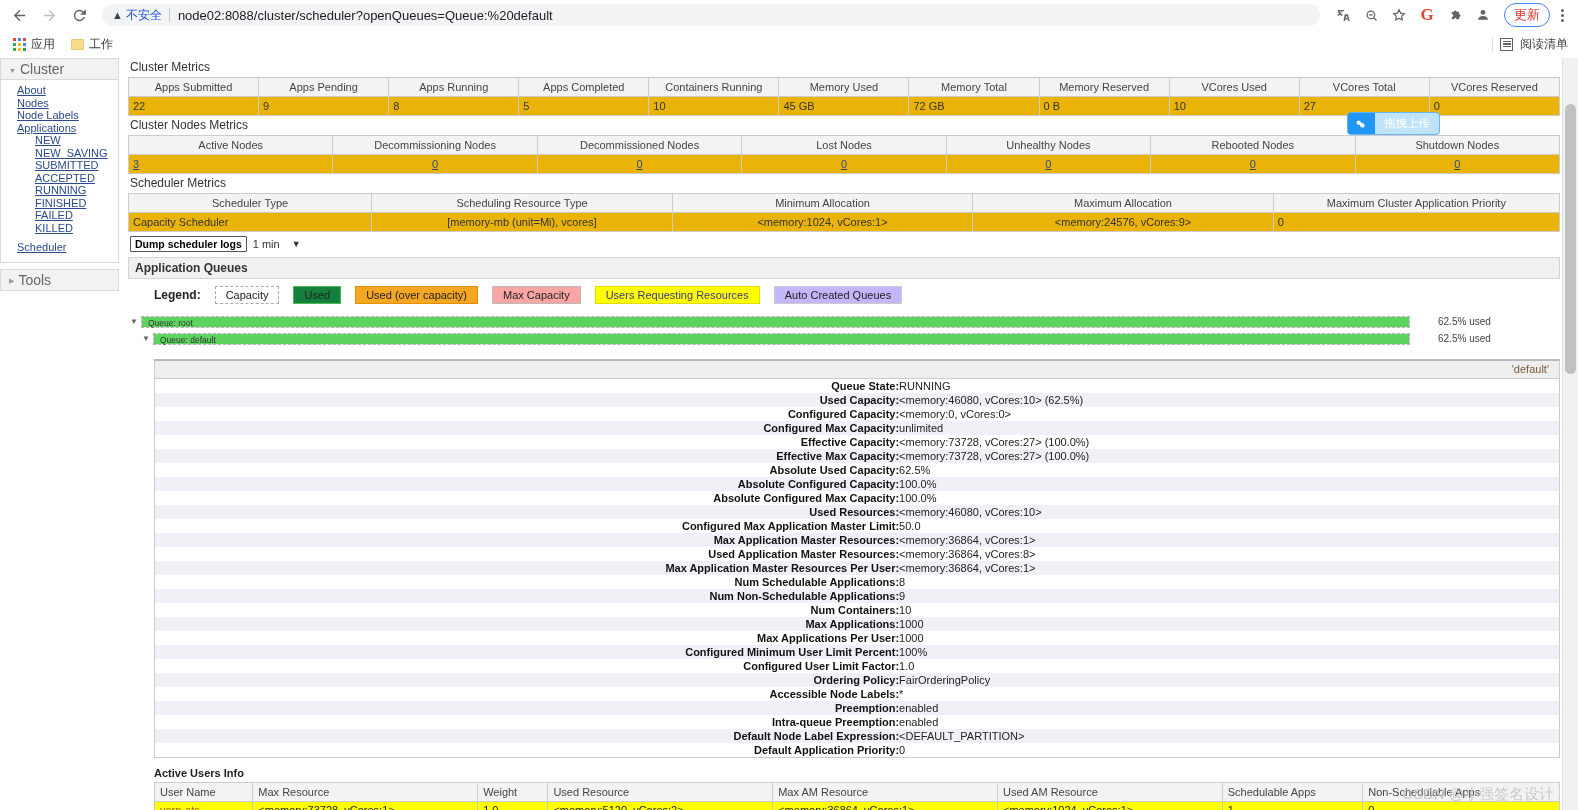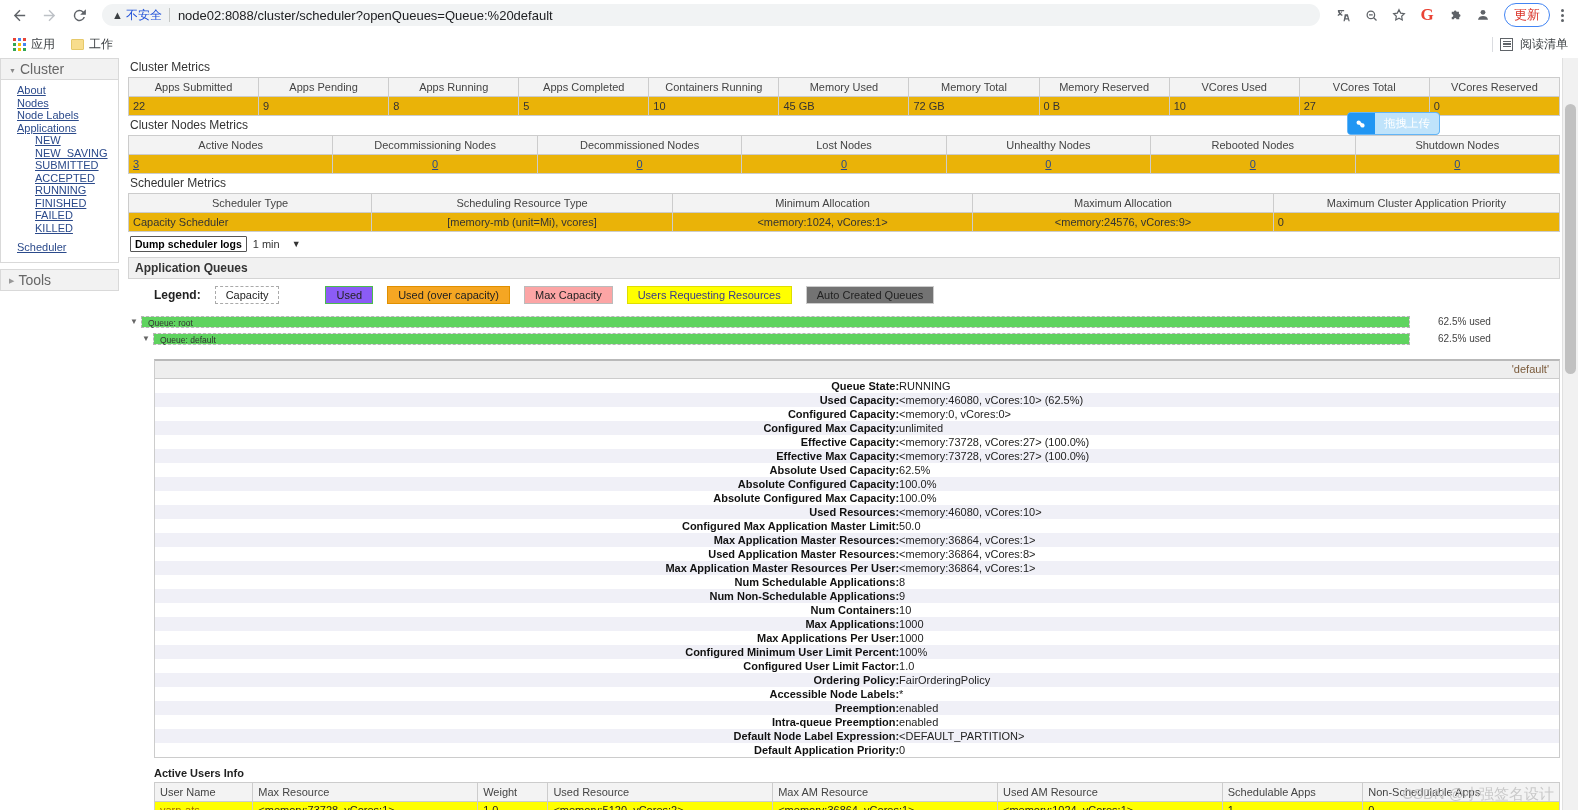--- a/index.html
+++ b/index.html
@@ -160,25 +160,25 @@
   .legend-row {
     display: flex; align-items: center; gap: 14px;
     padding: 7px 0 7px 26px; font-size: 11.5px;
   }
   .legend-row .lbl { font-weight: bold; font-size: 12px; color: #222; }
   .lg {
     font-size: 11px; padding: 2px 10px; border: 1px solid #bbb;
     color: #222; white-space: nowrap;
   }
   .lg.capacity { border: 1px dashed #aaa; background: #fff; }
-  .lg.used { background: #8b5cf6; border: 1px solid #4cbb4c; margin-left: 32px; }
+  .lg.used { background: #15803d; border: 1px solid #4cbb4c; }
   .lg.over { background: #f5a623; border: 1px solid #e09000; }
   .lg.maxcap { background: #fca5a5; border: 1px solid #bbb; }
   .lg.users { background: #ffff00; border: 1px solid #dede00; color: #3a3a8c; }
-  .lg.auto { background: #737373; border: 1px solid #ccc; }
+  .lg.auto { background: #c4b5fd; border: 1px solid #ccc; }
 
   
   .qwrap { padding: 4px 0 2px 2px; }
   .qrow { display: flex; align-items: center; height: 13px; margin-bottom: 4px; }
   .qrow.child { padding-left: 12px; }
   .qcaret { font-size: 8px; color: #666; width: 11px; flex: none; }
   .qbar {
     position: relative; height: 12px; flex: 1 1 auto;
     background: #ececec; border: 1px dashed #b5b5b5; min-width: 0;
   }

